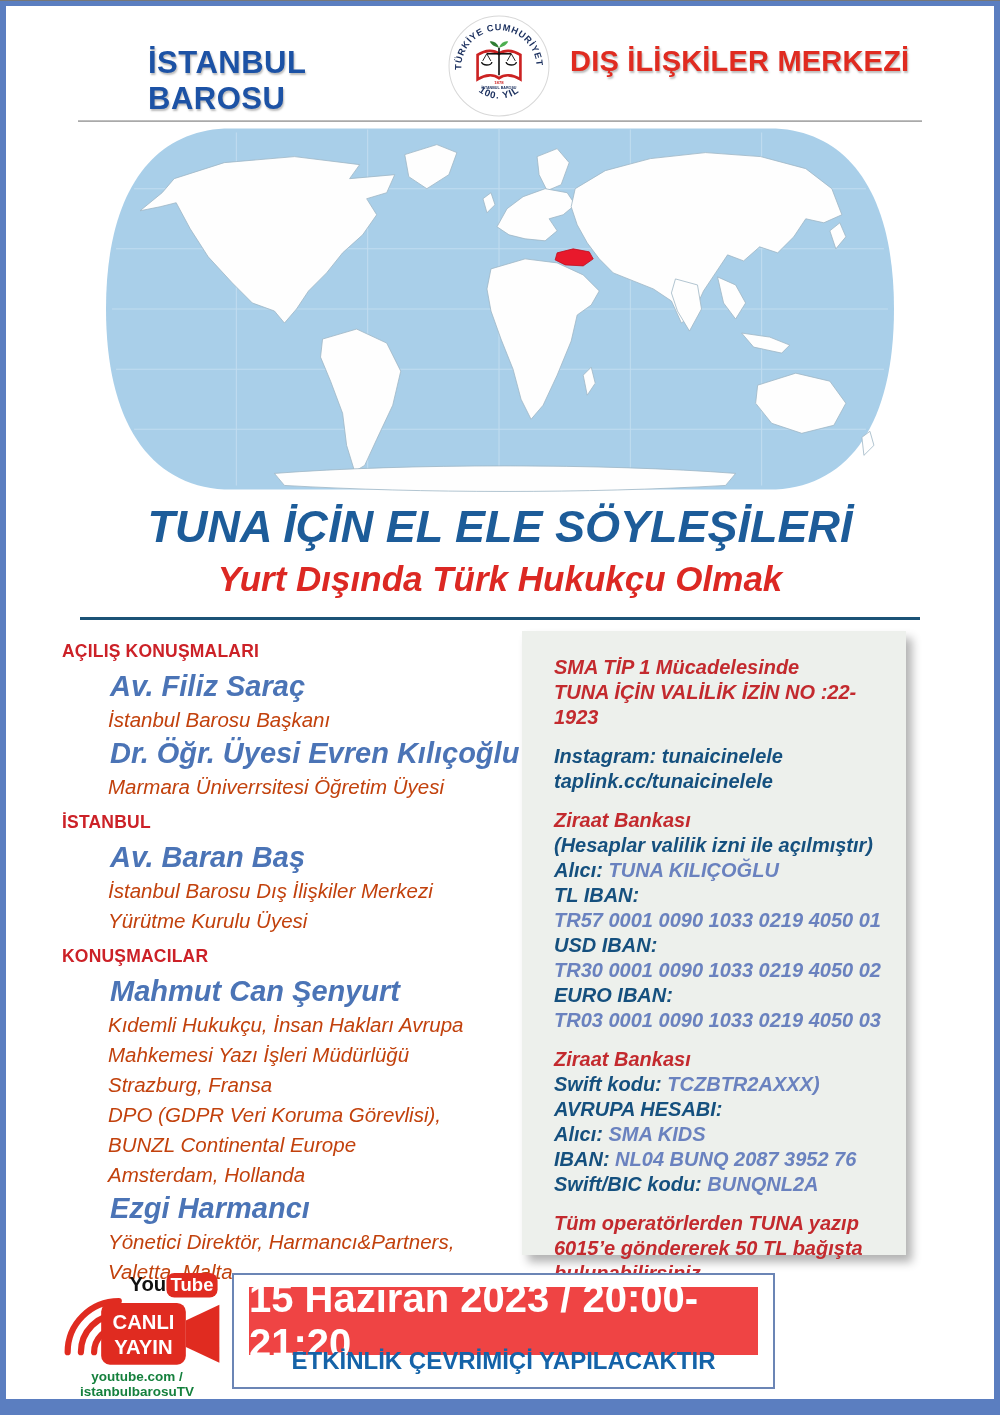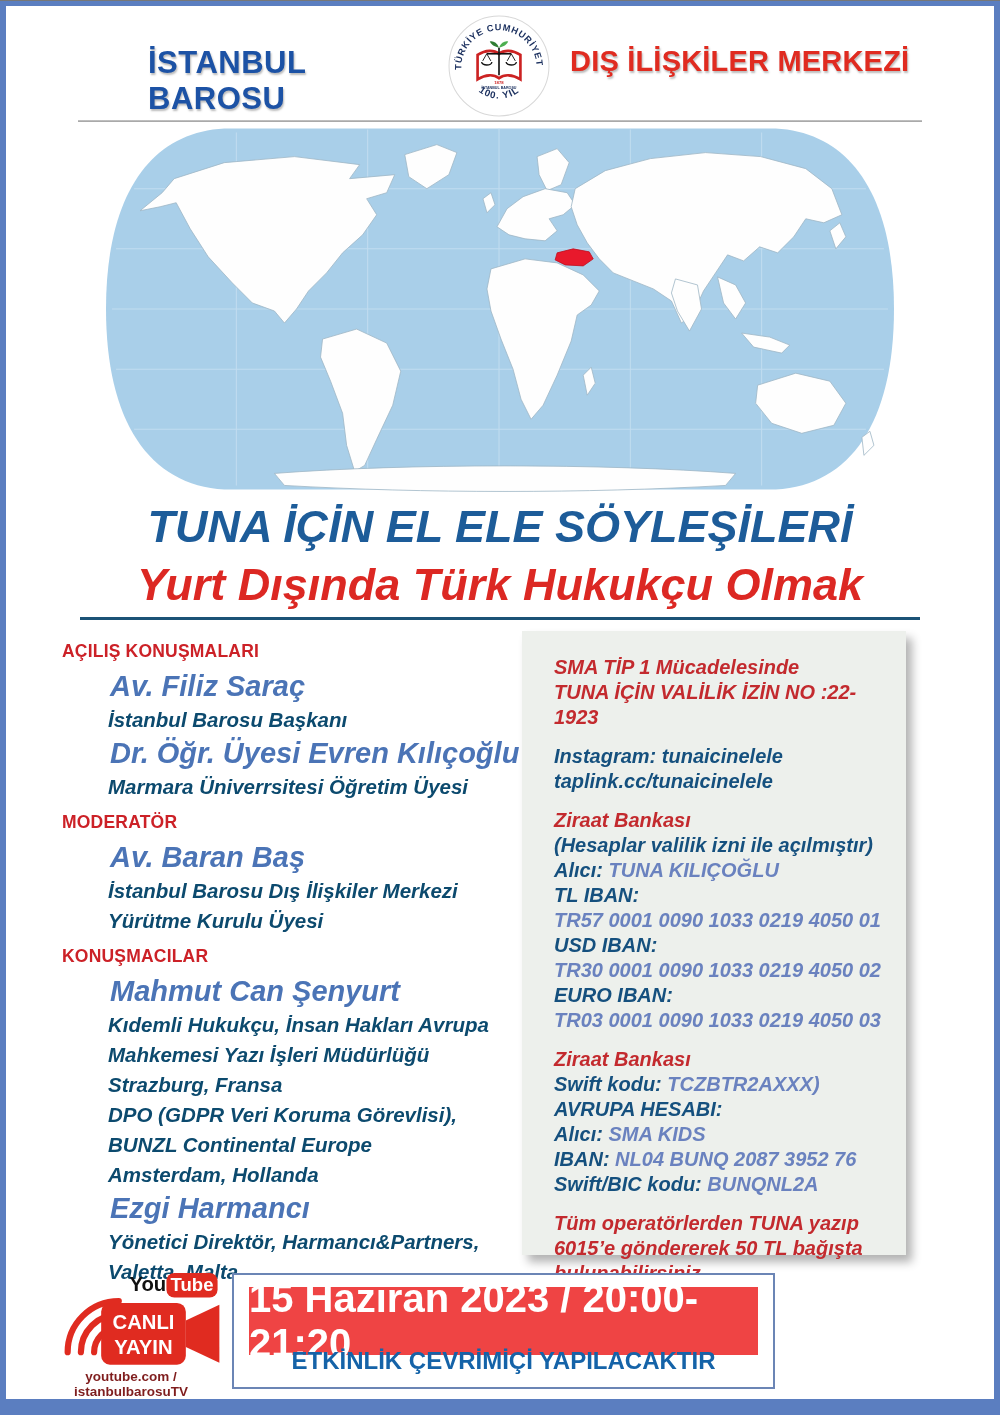--- a/index.html
+++ b/index.html
@@ -33,51 +33,51 @@
   
   #world-map { position:absolute; left:104px; top:125px; width:792px; height:366px; }
 
   
   #event-title {
     position:absolute; left:0; top:500px; width:1000px; text-align:center;
     font-size:45px; font-weight:800; font-style:italic; color:#1d5c99; letter-spacing:0px;
   }
   #event-subtitle {
     position:absolute; left:0; top:558px; width:1000px; text-align:center;
-    font-size:45px; font-weight:800; font-style:italic; color:#dc2823;
+    font-size:35px; font-weight:800; font-style:italic; color:#dc2823;
   }
   #title-rule { position:absolute; left:80px; top:616px; width:840px; height:3px; background:#1b5276; }
 
   
   #program { position:absolute; left:62px; top:640px; width:460px; }
   .sec-h { font-size:17.5px; font-weight:800; color:#cc2127; margin:13px 0 8px 0; letter-spacing:0.2px; }
   .sec-h:first-child { margin-top:0; }
   .name  { font-size:29px; line-height:33px; font-weight:800; font-style:italic;
            color:#4b74b6; margin:2px 0 4px 48px; }
-  .role  { font-size:20.5px; line-height:25px; font-weight:700; font-style:italic;
-           color:#0c4a6e; margin:0 0 5px 46px; }
+  .role  { font-size:20.5px; line-height:25px; font-weight:400; font-style:italic;
+           color:#c2410c; margin:0 0 5px 46px; }
 
   
   #donation-box {
     position:absolute; left:522px; top:630px; width:384px; height:624px;
     background:#edf0ec; border-radius:0;
     box-shadow:6px 7px 9px rgba(0,0,0,0.3);
   }
   #donation-inner { padding:24px 22px 0 32px; }
   .gline { font-size:20px; line-height:25px; font-weight:700; font-style:italic; }
   .g-red  { color:#c32a2e; }
   .g-navy { color:#15507e; }
   .g-blue { color:#6a82bf; }
   .gap14 { height:14px; }
 
   
   #youtube-live-logo { position:absolute; left:50px; top:1266px; width:172px; height:100px; }
   #youtube-channel {
-    position:absolute; left:36px; top:1368px; width:190px; text-align:center;
-    font-size:13.5px; font-weight:800; color:#7f1d1d;
+    position:absolute; left:42px; top:1368px; width:190px; text-align:center;
+    font-size:13.5px; font-weight:800; color:#15803d;
   }
   #date-box {
     position:absolute; left:232px; top:1272px; width:543px; height:116px;
     background:#fff; border:2px solid #6b85b5; box-sizing:border-box;
   }
   #date-banner {
     position:absolute; left:15px; top:12px; right:15px; height:68px;
     background:#ef4444; display:flex; align-items:center; justify-content:center;
     color:#fff; font-size:40px; font-weight:800; letter-spacing:0px;
   }
@@ -164,21 +164,21 @@
   <div id="event-subtitle">Yurt Dışında Türk Hukukçu Olmak</div>
   <div id="title-rule"></div>
 
   <div id="program">
     <div class="sec-h">AÇILIŞ KONUŞMALARI</div>
     <div class="name">Av. Filiz Saraç</div>
     <div class="role">İstanbul Barosu Başkanı</div>
     <div class="name">Dr. Öğr. Üyesi Evren Kılıçoğlu</div>
     <div class="role">Marmara Üniverrsitesi Öğretim Üyesi</div>
 
-    <div class="sec-h">MODERATÖR</div>
+    <div class="sec-h">İSTANBUL</div>
     <div class="name">Av. Baran Baş</div>
     <div class="role">İstanbul Barosu Dış İlişkiler Merkezi</div>
     <div class="role">Yürütme Kurulu Üyesi</div>
 
     <div class="sec-h">KONUŞMACILAR</div>
     <div class="name">Mahmut Can Şenyurt</div>
     <div class="role">Kıdemli Hukukçu, İnsan Hakları Avrupa</div>
     <div class="role">Mahkemesi Yazı İşleri Müdürlüğü</div>
     <div class="role">Strazburg, Fransa</div>
     <div class="role">DPO (GDPR Veri Koruma Görevlisi),</div>

